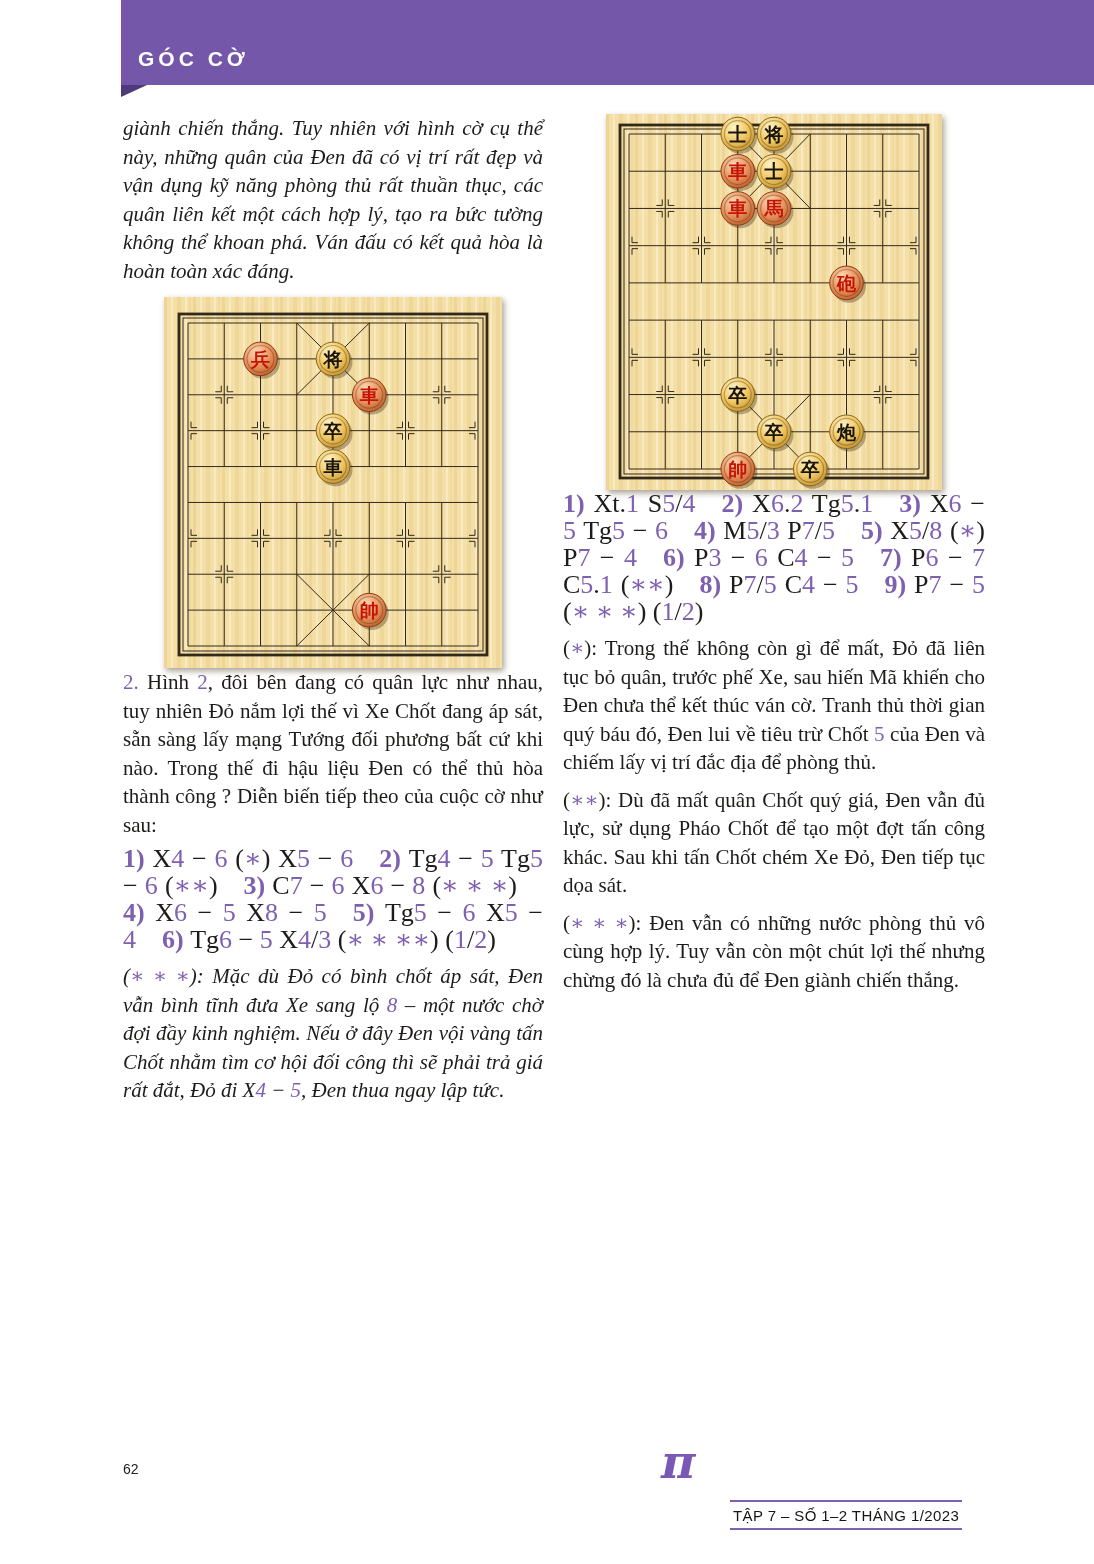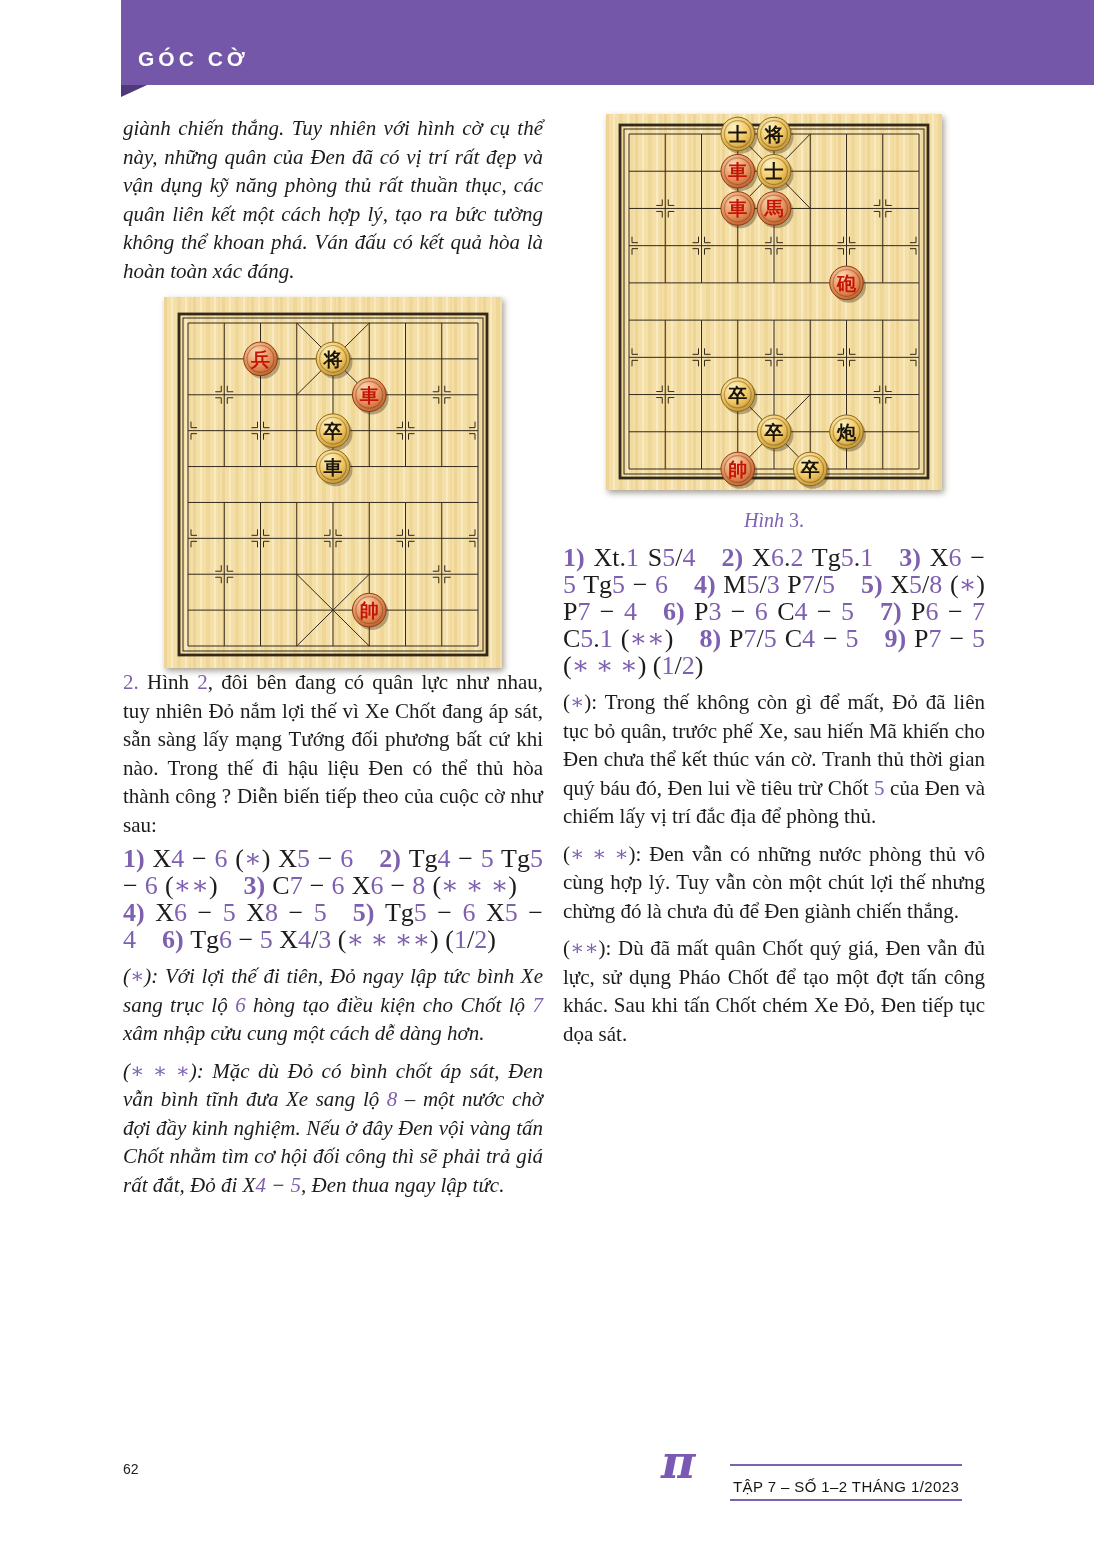--- a/index.html
+++ b/index.html
@@ -26,22 +26,22 @@
   .cap2{margin:22px 0 20px 0;}
   .cap3{margin:18px 0 12px 0;}
   .mb6{margin-bottom:6px !important;}
   .mb7{margin-bottom:7px !important;}
   .mb8{margin-bottom:8px !important;}
   .mb12{margin-bottom:12px !important;}
   .pageno{position:absolute;left:123px;top:1461px;font-family:"Liberation Sans","DejaVu Sans",sans-serif;
         font-size:14px;color:#222;}
   .pilogo{position:absolute;left:661px;top:1438px;font-family:"DejaVu Serif",serif;font-style:italic;
         font-weight:bold;font-size:47px;line-height:1;color:#7a58b3;}
-  .issue{position:absolute;left:730px;top:1464px;font-family:"Liberation Sans","DejaVu Sans",sans-serif;
-        font-size:15px;color:#161616;letter-spacing:.4px;padding:12px 3px 4px 3px;
+  .issue{position:absolute;left:730px;top:1500px;font-family:"Liberation Sans","DejaVu Sans",sans-serif;
+        font-size:15px;color:#161616;letter-spacing:.4px;padding:5px 3px 4px 3px;
         border-top:2px solid var(--accent);border-bottom:2px solid var(--accent);}
 </style>
 </head>
 <body>
 
 <div class="page">
 
   <div class="banner"></div>
   <div class="banner-fold"></div>
   <div class="banner-title">GÓC CỜ</div>
@@ -188,21 +188,20 @@
               <ellipse cx="207.75" cy="316.3111111111111" rx="17" ry="16.6" fill="rgba(45,30,8,0.33)"></ellipse>
               <circle cx="205.25" cy="313.1111111111111" r="16.8" fill="url(#gR0)" stroke="#8d3c12" stroke-width="1"></circle>
               <circle cx="205.25" cy="313.1111111111111" r="13.4" fill="none" stroke="rgba(80,45,5,0.35)" stroke-width="1.2"></circle>
               <text x="205.25" y="320.1111111111111" text-anchor="middle" font-size="19" font-weight="bold" fill="#c31405" font-family="'DejaVu Sans',sans-serif">帥</text>
             </g>
           </svg>
         </div>
     </figure>
     <p class="mb6"><span class="acc">2.</span><span> Hình </span><span class="acc">2</span><span>, đôi bên đang có quân lực như nhau, tuy nhiên Đỏ nắm lợi thế vì Xe Chốt đang áp sát, sẵn sàng lấy mạng Tướng đối phương bất cứ khi nào. Trong thế đi hậu liệu Đen có thể thủ hòa thành công ? Diễn biến tiếp theo của cuộc cờ như sau:</span></p>
     <p class="moves"><span class="accb">1) </span><span>X</span><span class="acc">4</span><span> − </span><span class="acc">6</span><span> (</span><span class="acc">∗</span><span>) </span><span>X</span><span class="acc">5</span><span> − </span><span class="acc">6</span><span> </span><span class="accb">2) </span><span>Tg</span><span class="acc">4</span><span> − </span><span class="acc">5</span><span> Tg</span><span class="acc">5</span><span> − </span><span class="acc">6</span><span> (</span><span class="acc">∗∗</span><span>) </span><span class="accb">3) </span><span>C</span><span class="acc">7</span><span> − </span><span class="acc">6</span><span> X</span><span class="acc">6</span><span> − </span><span class="acc">8</span><span> (</span><span class="acc">∗ ∗ ∗</span><span>) </span><span class="accb">4) </span><span>X</span><span class="acc">6</span><span> − </span><span class="acc">5</span><span> X</span><span class="acc">8</span><span> − </span><span class="acc">5</span><span> </span><span class="accb">5) </span><span>Tg</span><span class="acc">5</span><span> − </span><span class="acc">6</span><span> X</span><span class="acc">5</span><span> − </span><span class="acc">4</span><span> </span><span class="accb">6) </span><span>Tg</span><span class="acc">6</span><span> − </span><span class="acc">5</span><span> X</span><span class="acc">4</span><span>/</span><span class="acc">3</span><span> (</span><span class="acc">∗ ∗ ∗∗</span><span>) (</span><span class="acc">1</span><span>/</span><span class="acc">2</span><span>)</span></p>
-    <p class="it"><span>(</span><span class="acc">∗</span><span>): </span><span>Với lợi thế đi tiên, Đỏ ngay lập tức bình Xe sang trục lộ </span><span class="acc">6</span><span> hòng tạo điều kiện cho Chốt lộ </span><span class="acc">7</span><span> xâm nhập cửu cung một cách dễ dàng hơn.</span></p>
     <p class="it"><span>(</span><span class="acc">∗ ∗ ∗</span><span>): </span><span>Mặc dù Đỏ có bình chốt áp sát, Đen vẫn bình tĩnh đưa Xe sang lộ </span><span class="acc">8</span><span> – một nước chờ đợi đầy kinh nghiệm. Nếu ở đây Đen vội vàng tấn Chốt nhằm tìm cơ hội đối công thì sẽ phải trả giá rất đắt, Đỏ đi X</span><span class="acc">4</span><span> − </span><span class="acc">5</span><span>, Đen thua ngay lập tức.</span></p>
   </div>
 
   <div class="col right">
     <figure>
       <div class="boardwrap">
           <svg viewBox="0 0 336 376" width="336" height="376">
             <defs>
               <pattern id="wood1" width="29" height="60" patternUnits="userSpaceOnUse">
                 <rect width="29" height="60" fill="#f4dfa7"></rect>
@@ -373,25 +372,24 @@
               <text x="131.75" y="362" text-anchor="middle" font-size="19" font-weight="bold" fill="#c31405" font-family="'DejaVu Sans',sans-serif">帥</text>
             </g>
             <g>
               <ellipse cx="206.75" cy="358.2" rx="17" ry="16.6" fill="rgba(45,30,8,0.33)"></ellipse>
               <circle cx="204.25" cy="355" r="16.8" fill="url(#gB1)" stroke="#8a671a" stroke-width="1"></circle>
               <circle cx="204.25" cy="355" r="13.4" fill="none" stroke="rgba(80,45,5,0.35)" stroke-width="1.2"></circle>
               <text x="204.25" y="362" text-anchor="middle" font-size="19" font-weight="bold" fill="#1b1408" font-family="'DejaVu Sans',sans-serif">卒</text>
             </g>
           </svg>
         </div>
-      <figcaption class="caption cap3"><span class="acci">Hình </span><span class="acc">3.</span></figcaption>
     </figure>
     <p class="moves"><span class="accb">1) </span><span>Xt.</span><span class="acc">1</span><span> S</span><span class="acc">5</span><span>/</span><span class="acc">4</span><span> </span><span class="accb">2) </span><span>X</span><span class="acc">6</span><span>.</span><span class="acc">2</span><span> Tg</span><span class="acc">5</span><span>.</span><span class="acc">1</span><span> </span><span class="accb">3) </span><span>X</span><span class="acc">6</span><span> − </span><span class="acc">5</span><span> Tg</span><span class="acc">5</span><span> − </span><span class="acc">6</span><span> </span><span class="accb">4) </span><span>M</span><span class="acc">5</span><span>/</span><span class="acc">3</span><span> P</span><span class="acc">7</span><span>/</span><span class="acc">5</span><span> </span><span class="accb">5) </span><span>X</span><span class="acc">5</span><span>/</span><span class="acc">8</span><span> (</span><span class="acc">∗</span><span>) </span><span>P</span><span class="acc">7</span><span> − </span><span class="acc">4</span><span> </span><span class="accb">6) </span><span>P</span><span class="acc">3</span><span> − </span><span class="acc">6</span><span> C</span><span class="acc">4</span><span> − </span><span class="acc">5</span><span> </span><span class="accb">7) </span><span>P</span><span class="acc">6</span><span> − </span><span class="acc">7</span><span> C</span><span class="acc">5</span><span>.</span><span class="acc">1</span><span> (</span><span class="acc">∗∗</span><span>) </span><span class="accb">8) </span><span>P</span><span class="acc">7</span><span>/</span><span class="acc">5</span><span> C</span><span class="acc">4</span><span> − </span><span class="acc">5</span><span> </span><span class="accb">9) </span><span>P</span><span class="acc">7</span><span> − </span><span class="acc">5</span><span> (</span><span class="acc">∗ ∗ ∗</span><span>) (</span><span class="acc">1</span><span>/</span><span class="acc">2</span><span>)</span></p>
     <p><span>(</span><span class="acc">∗</span><span>): </span><span>Trong thế không còn gì để mất, Đỏ đã liên tục bỏ quân, trước phế Xe, sau hiến Mã khiến cho Đen chưa thể kết thúc ván cờ. Tranh thủ thời gian quý báu đó, Đen lui về tiêu trừ Chốt </span><span class="acc">5</span><span> của Đen và chiếm lấy vị trí đắc địa để phòng thủ.</span></p>
+    <p><span>(</span><span class="acc">∗∗</span><span>): </span><span>Dù đã mất quân Chốt quý giá, Đen vẫn đủ lực, sử dụng Pháo Chốt để tạo một đợt tấn công khác. Sau khi tấn Chốt chém Xe Đỏ, Đen tiếp tục dọa sát.</span></p>
     <p><span>(</span><span class="acc">∗ ∗ ∗</span><span>): </span><span>Đen vẫn có những nước phòng thủ vô cùng hợp lý. Tuy vẫn còn một chút lợi thế nhưng chừng đó là chưa đủ để Đen giành chiến thắng.</span></p>
-    <p><span>(</span><span class="acc">∗∗</span><span>): </span><span>Dù đã mất quân Chốt quý giá, Đen vẫn đủ lực, sử dụng Pháo Chốt để tạo một đợt tấn công khác. Sau khi tấn Chốt chém Xe Đỏ, Đen tiếp tục dọa sát.</span></p>
   </div>
 
   <div class="pageno">62</div>
   <div class="pilogo">π</div>
   <div class="issue">TẬP 7 – SỐ 1–2 THÁNG 1/2023</div>
 
 </div>
 
 </body></html>

